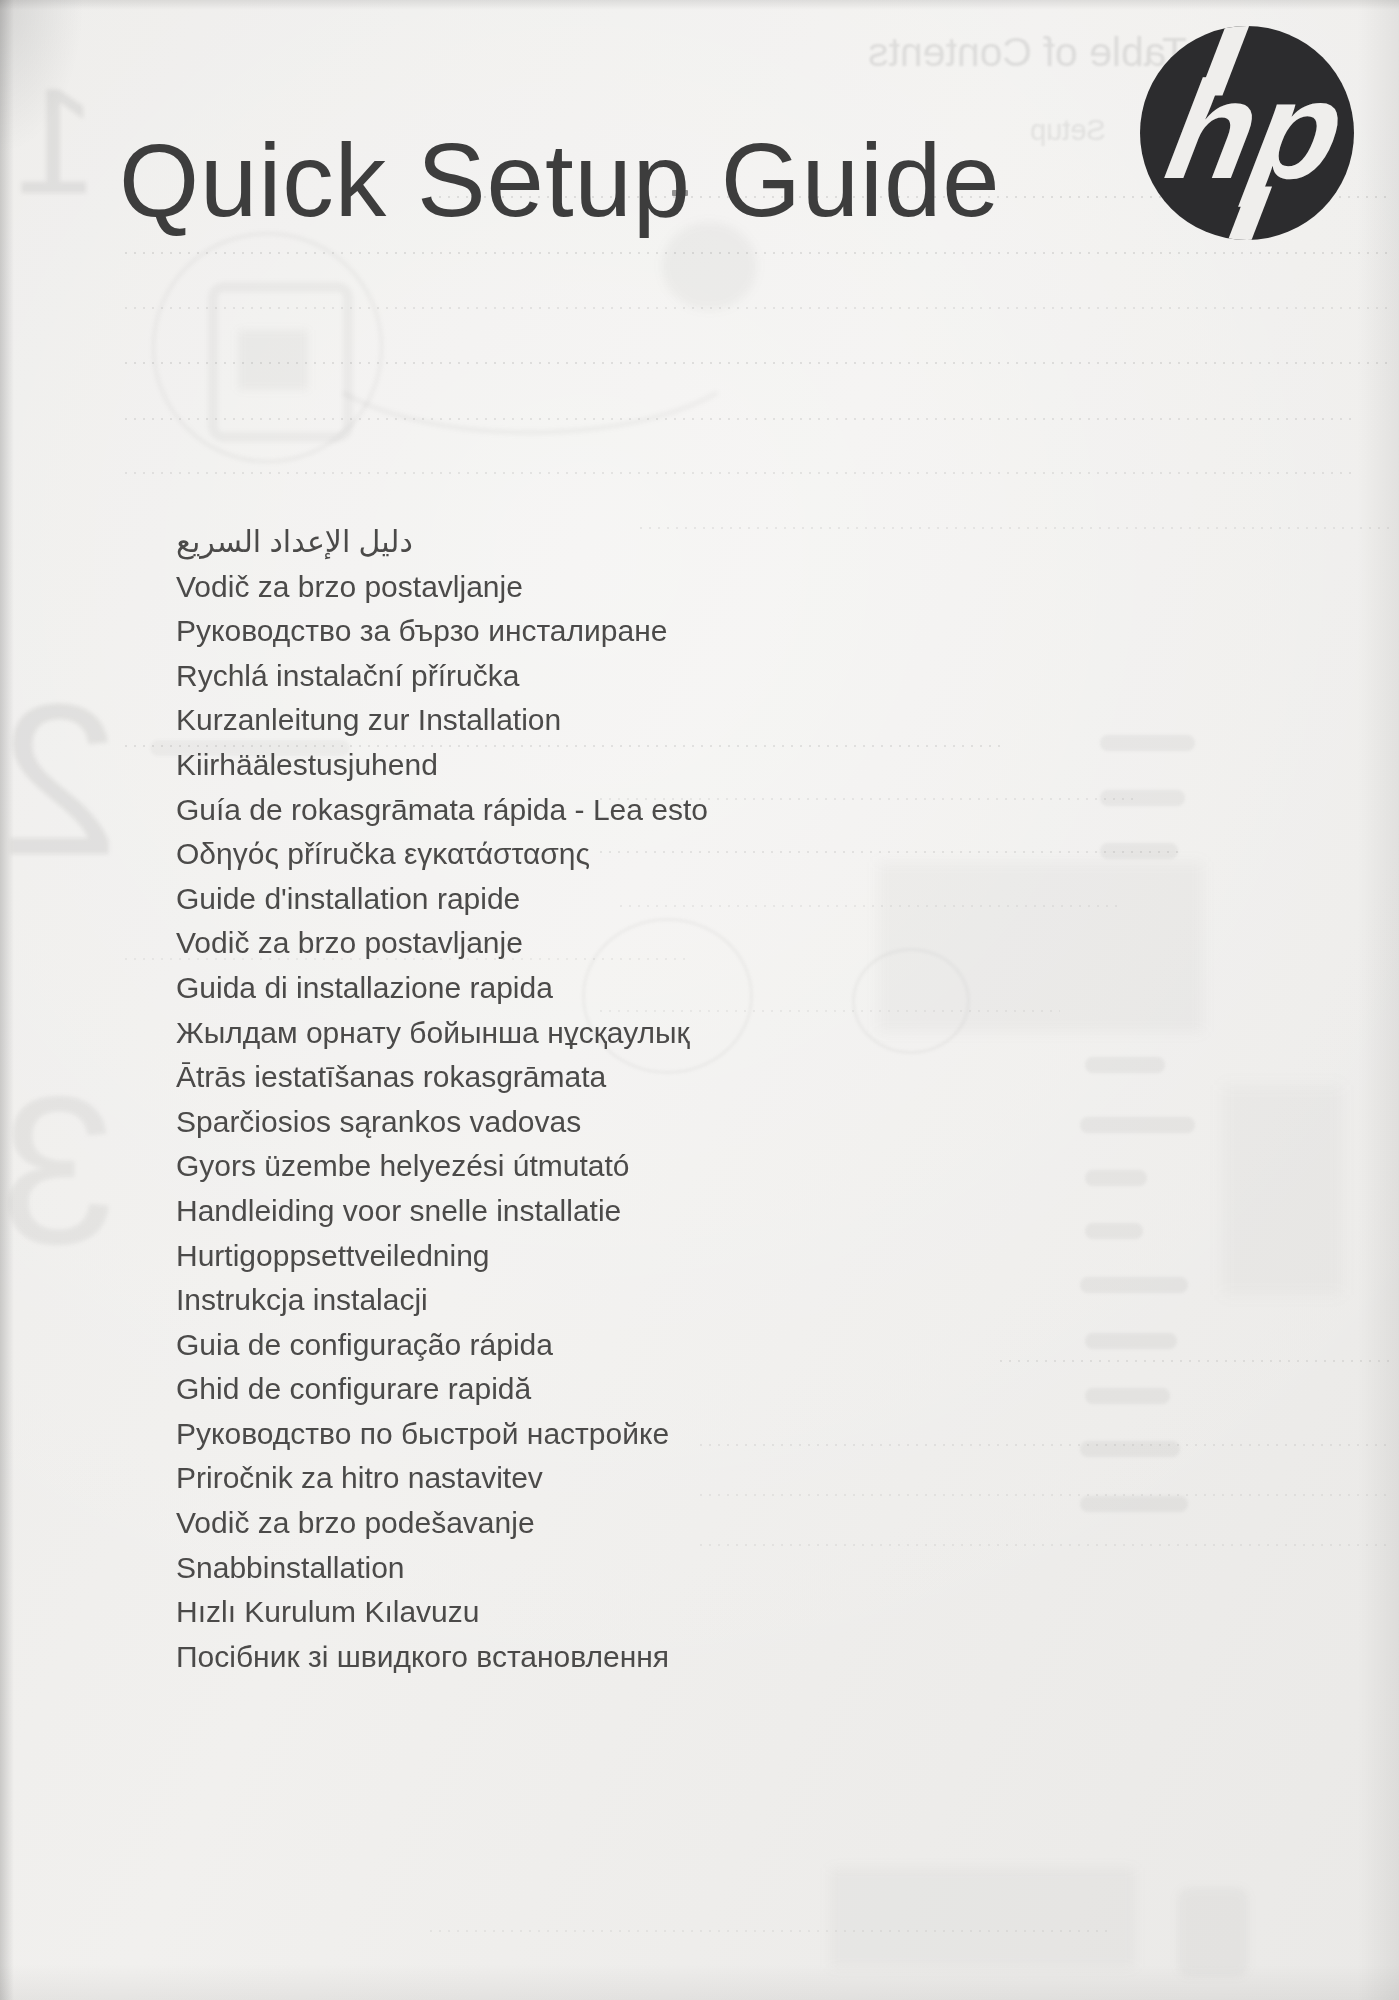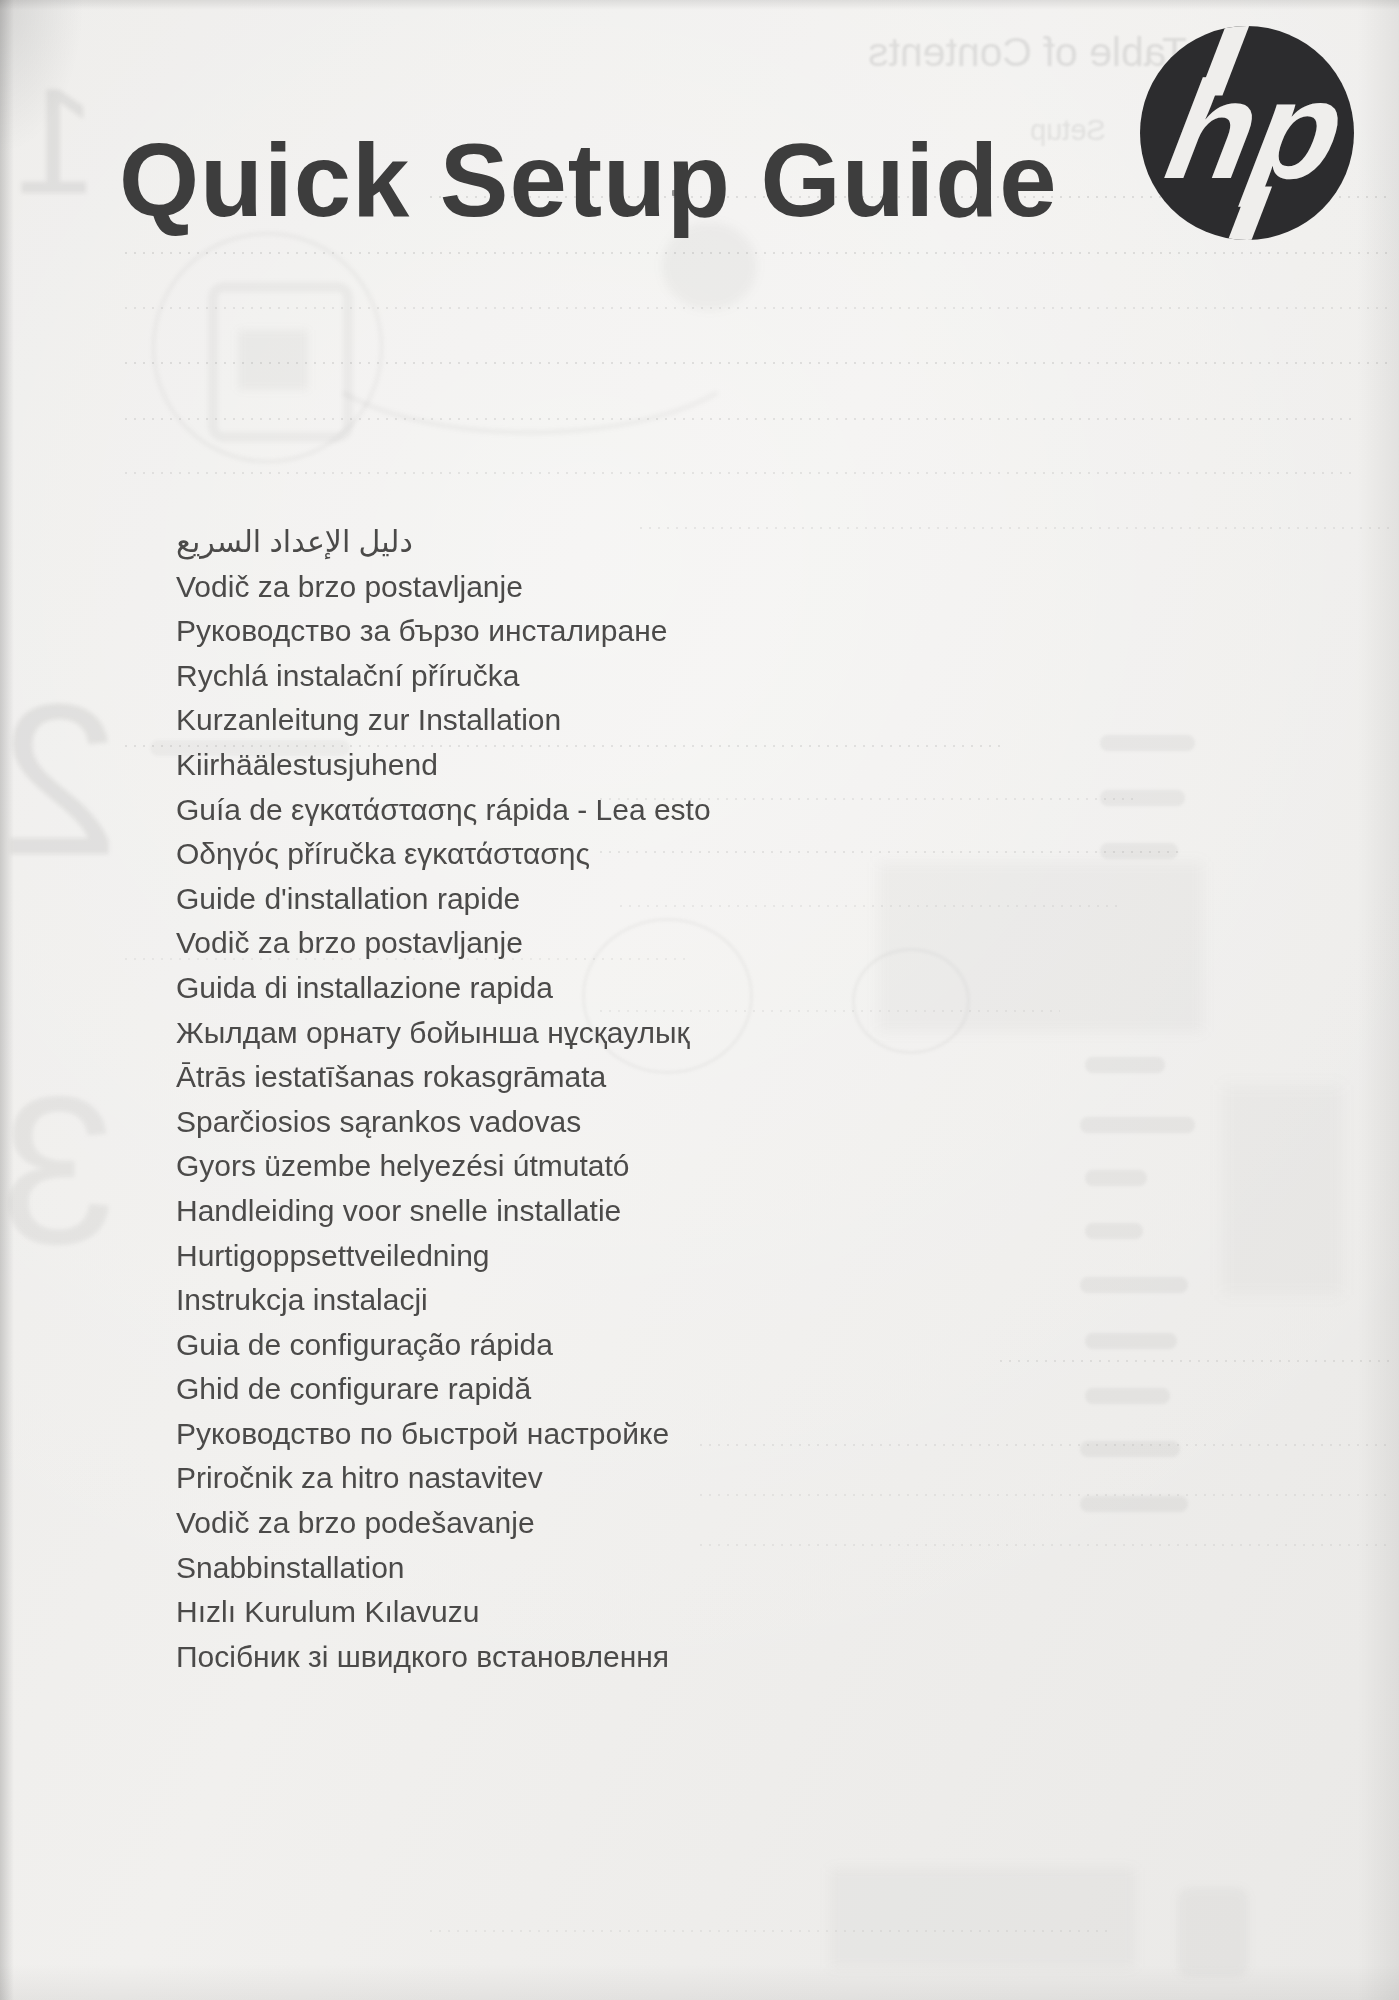--- a/index.html
+++ b/index.html
@@ -11,21 +11,21 @@
     font-family:"Liberation Sans","DejaVu Sans",sans-serif;
     background-color:#eeedeb;
     background-image:
       radial-gradient(130% 95% at 42% 28%, rgba(255,255,255,0.40), rgba(255,255,255,0) 62%),
       linear-gradient(115deg,#ecebe9 0%,#f1f0ee 45%,#eae9e7 100%);
   }
   
   .title{
     position:absolute;left:119px;top:60px;
     font-size:103px;line-height:1;letter-spacing:1px;
-    font-weight:700;color:#3d3d3d;white-space:nowrap;
+    font-weight:400;color:#3d3d3d;white-space:nowrap;
   }
   .logo{position:absolute;left:1140px;top:26px;width:214px;height:214px;}
   .lang-list{
     position:absolute;left:128px;top:520px;width:1100px;
     font-size:30px;line-height:44.6px;color:#4b4a49;
     white-space:nowrap;
     margin-left:48px;
   }
   .lang-list .line{height:44.6px;}
   
@@ -143,21 +143,21 @@
   </div>
 
   <div class="lang-list">
 
   <div class="line">دليل الإعداد السريع</div>
       <div class="line">Vodič za brzo postavljanje</div>
       <div class="line">Руководство за бързо инсталиране</div>
       <div class="line">Rychlá instalační příručka</div>
       <div class="line">Kurzanleitung zur Installation</div>
       <div class="line">Kiirhäälestusjuhend</div>
-      <div class="line">Guía de εγκατάστασης rápida - Lea esto</div>
+      <div class="line">Guía de rokasgrāmata rápida - Lea esto</div>
       <div class="line">Οδηγός příručka εγκατάστασης</div>
       <div class="line">Guide d'installation rapide</div>
       <div class="line">Vodič za brzo postavljanje</div>
       <div class="line">Guida di installazione rapida</div>
       <div class="line">Жылдам орнату бойынша нұсқаулық</div>
       <div class="line">Ātrās iestatīšanas rokasgrāmata</div>
       <div class="line">Sparčiosios sąrankos vadovas</div>
       <div class="line">Gyors üzembe helyezési útmutató</div>
       <div class="line">Handleiding voor snelle installatie</div>
       <div class="line">Hurtigoppsettveiledning</div>

